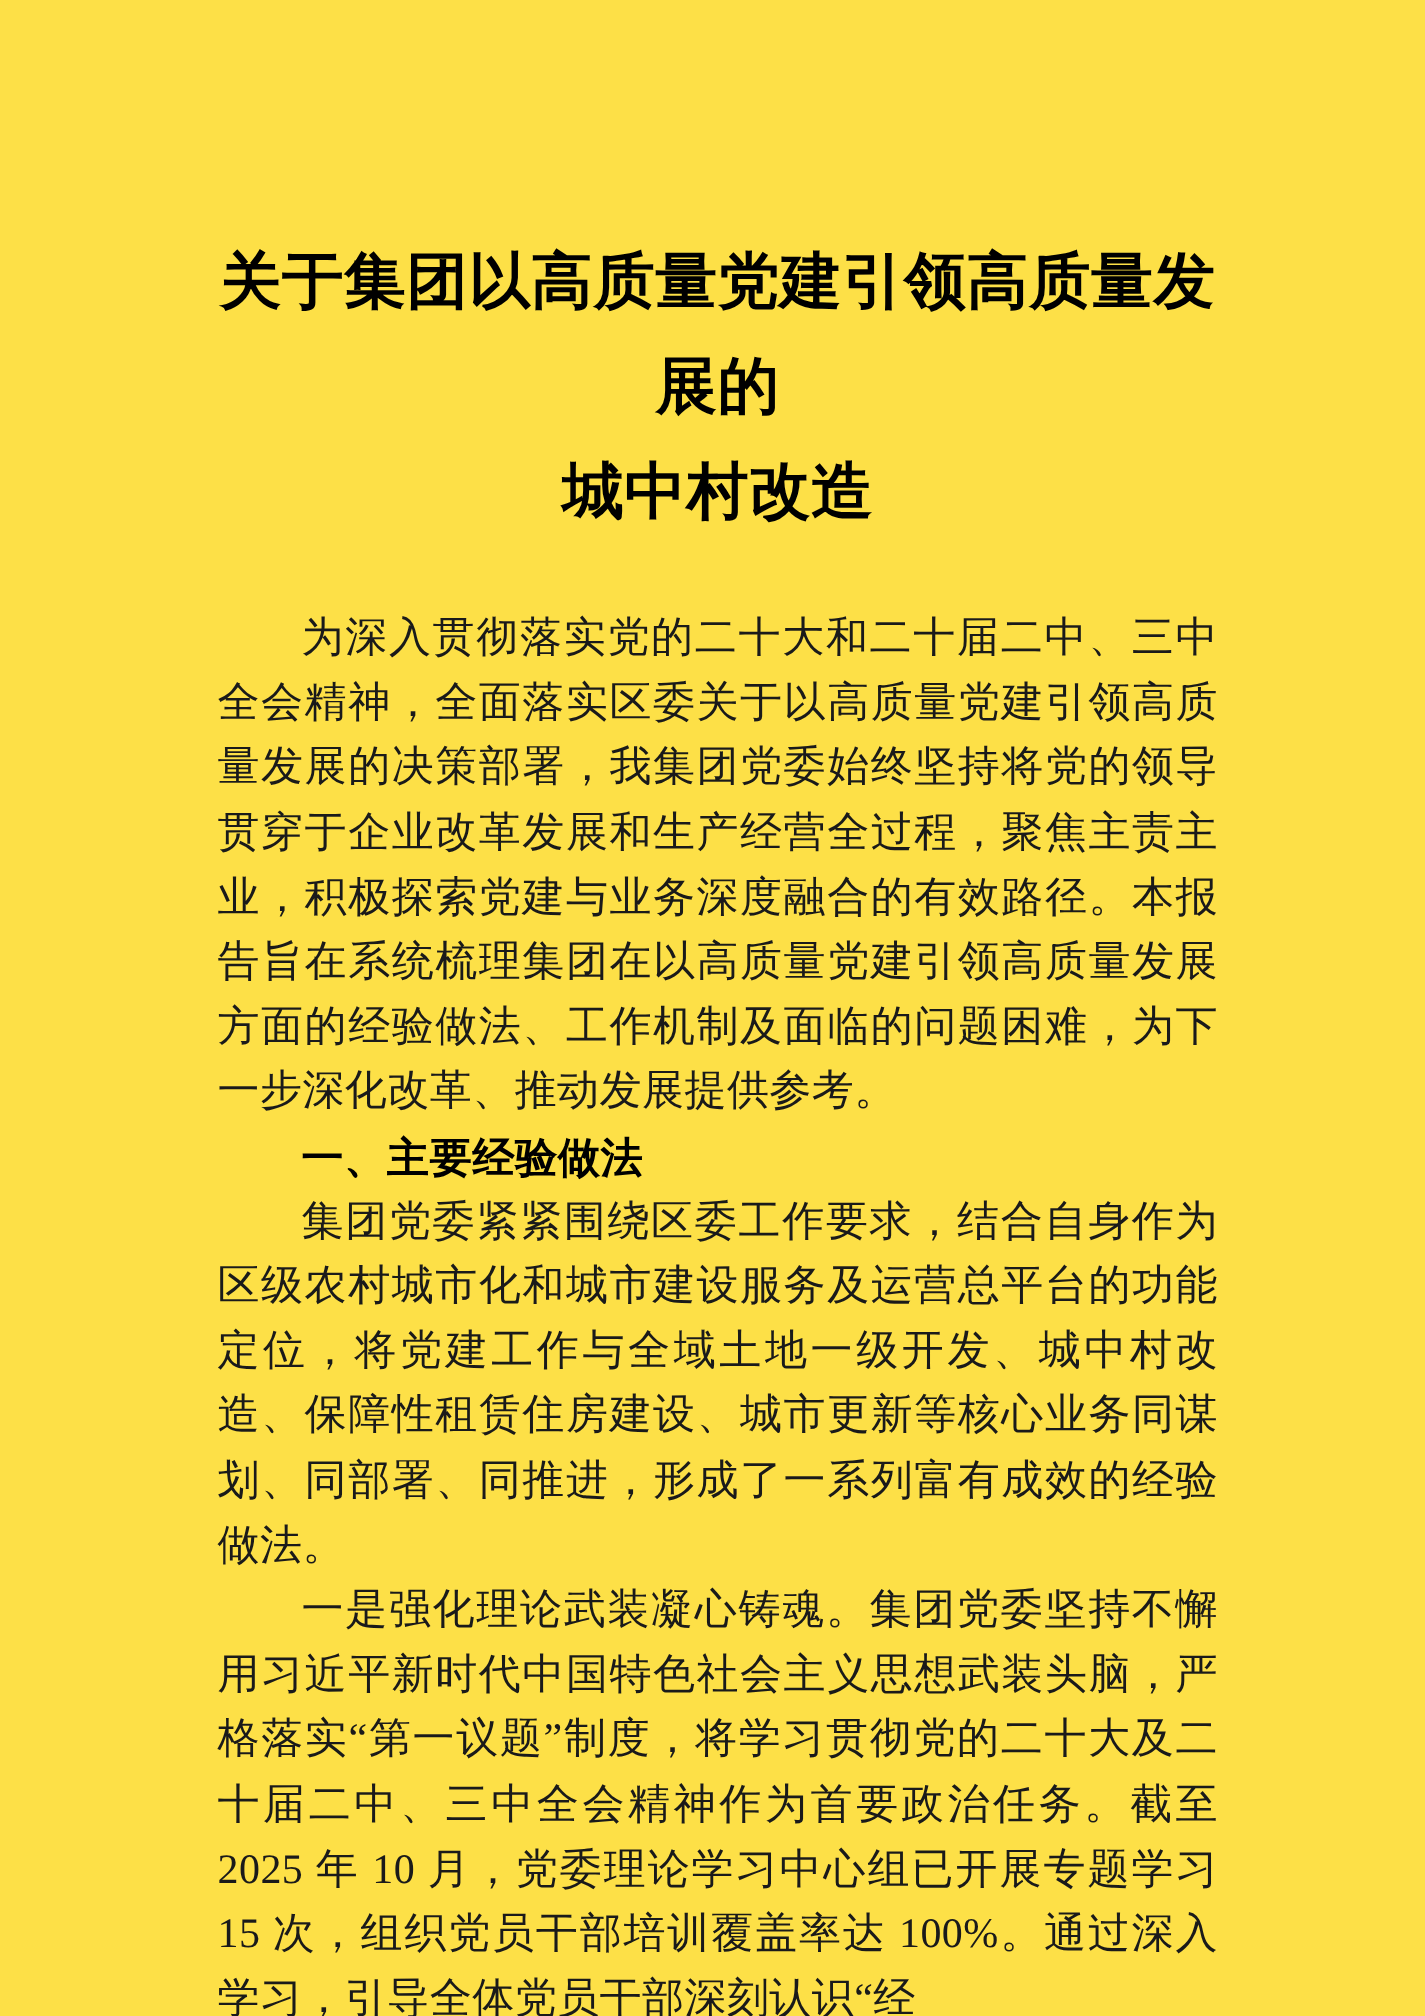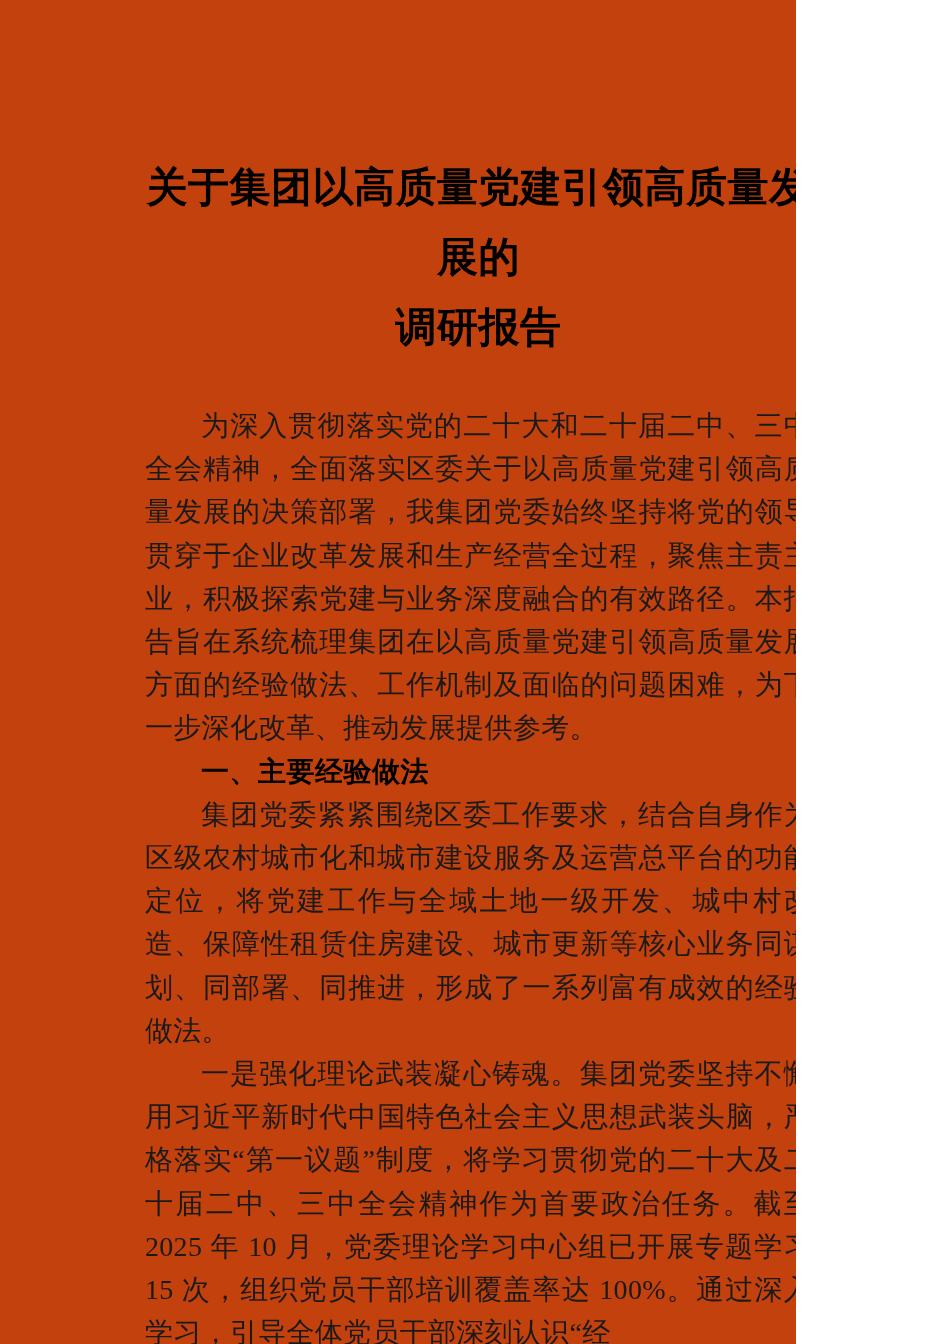--- a/index.html
+++ b/index.html
@@ -3,23 +3,23 @@
 <meta charset="utf-8">
 <style>
   html, body {
     margin: 0;
     padding: 0;
     background: #ffffff;
   }
 
   .page {
     position: relative;
-    width: 796px;
+    width: 950px;
     height: 1344px;
-    background: #c2410c;
+    background: #fde047;
     overflow: hidden;
     box-sizing: border-box;
   }
 
   .content {
     position: absolute;
     left: 145px;
     top: 0;
     width: 667px;
   }
@@ -84,21 +84,21 @@
   }
 </style>
 </head>
 <body>
 
 <div class="page">
   <div class="content">
 
     <h1 class="doc-title">
       <span class="title-line">关于集团以高质量党建引领高质量发展的</span>
-      <span class="title-line">调研报告</span>
+      <span class="title-line">城中村改造</span>
     </h1>
 
     <p class="para first-body">为深入贯彻落实党的二十大和二十届二中、三中全会精神，全面落实区委关于以高质量党建引领高质量发展的决策部署，我集团党委始终坚持将党的领导贯穿于企业改革发展和生产经营全过程，聚焦主责主业，积极探索党建与业务深度融合的有效路径。本报告旨在系统梳理集团在以高质量党建引领高质量发展方面的经验做法、工作机制及面临的问题困难，为下一步深化改革、推动发展提供参考。</p>
 
     <h2 class="h1-heading">一、主要经验做法</h2>
 
     <p class="para">集团党委紧紧围绕区委工作要求，结合自身作为区级农村城市化和城市建设服务及运营总平台的功能定位，将党建工作与全域土地一级开发、城中村改造、保障性租赁住房建设、城市更新等核心业务同谋划、同部署、同推进，形成了一系列富有成效的经验做法。</p>
 
 
     <p class="para">一是强化理论武装凝心铸魂。集团党委坚持不懈用习近平新时代中国特色社会主义思想武装头脑，严格落实“第一议题”制度，将学习贯彻党的二十大及二十届二中、三中全会精神作为首要政治任务。截至 2025 年 10 月，党委理论学习中心组已开展专题学习 15 次，组织党员干部培训覆盖率达 100%。通过深入学习，引导全体党员干部深刻认识“经</p>

